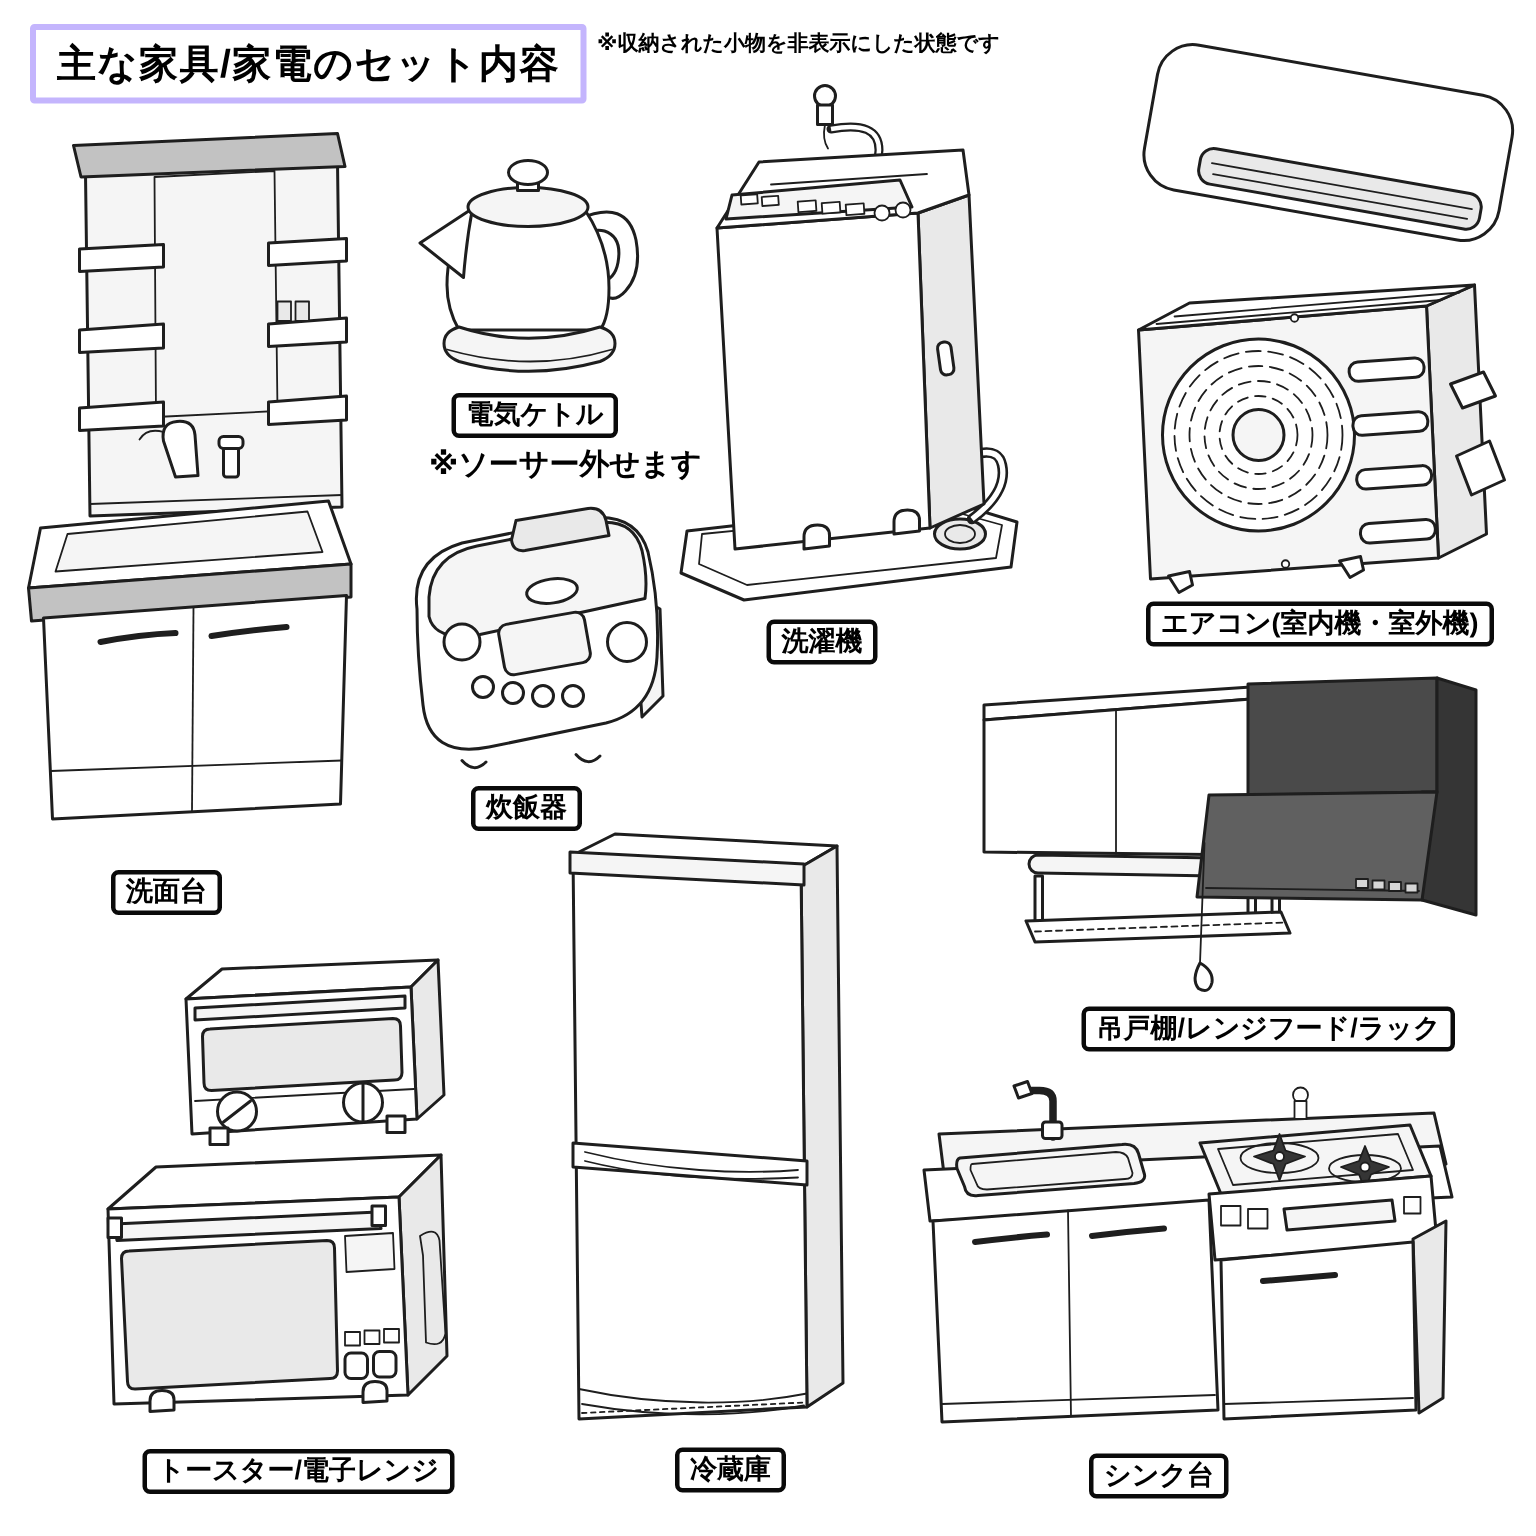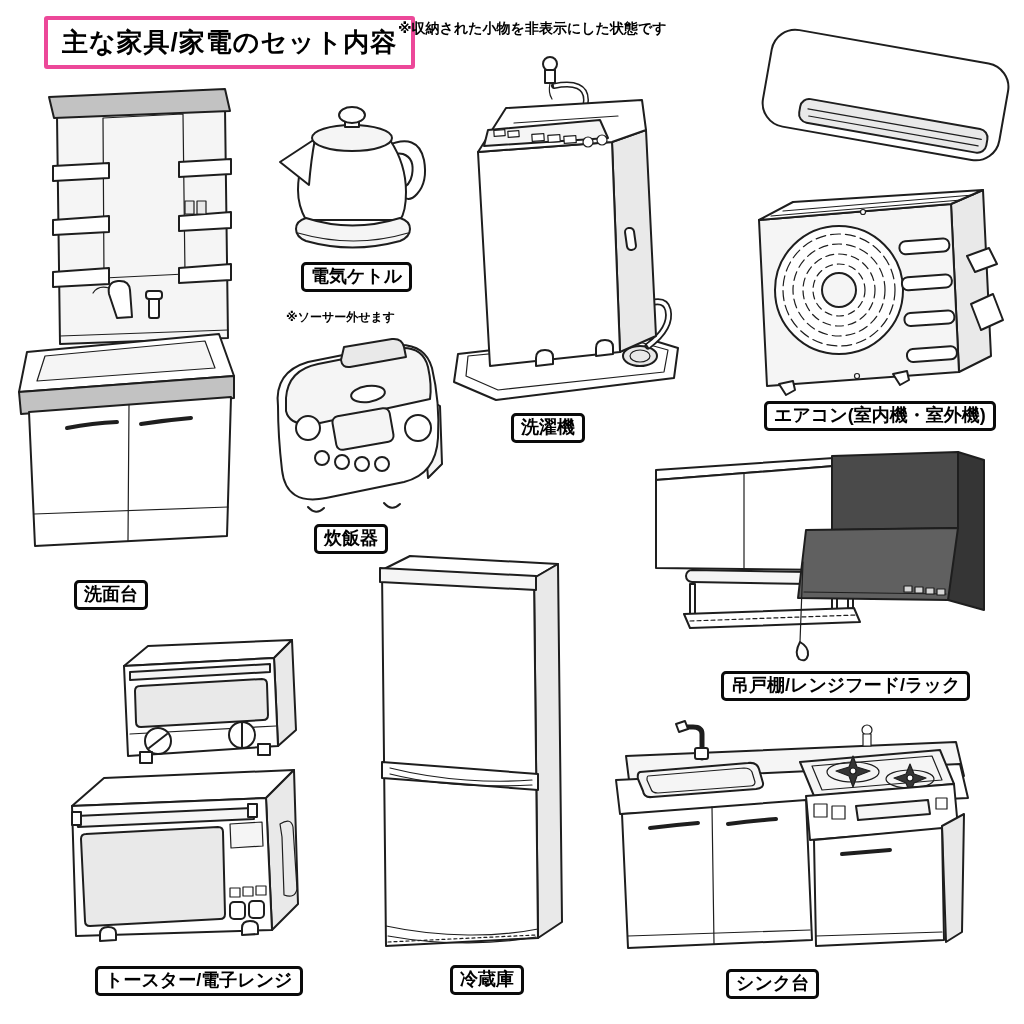--- a/index.html
+++ b/index.html
@@ -1,23 +1,23 @@
 <!DOCTYPE html>
 <html><head>
 <meta charset="utf-8">
 <style>
   html,body{margin:0;padding:0;background:#fff;}
   .canvas{position:relative;width:1024px;height:1024px;background:#fff;overflow:hidden;
           font-family:"Liberation Sans","DejaVu Sans",sans-serif;color:#000;}
-  .title-box{position:absolute;left:20px;top:16px;border:4px solid #ec4899;border-radius:3px;
-             background:#fff;font-size:26px;font-weight:bold;padding:5px 14px;letter-spacing:1px;white-space:nowrap;margin-left:24px;}
+  .title-box{position:absolute;left:20px;top:16px;border:4px solid #c4b5fd;border-radius:3px;
+             background:#fff;font-size:26px;font-weight:bold;padding:5px 14px;letter-spacing:1px;white-space:nowrap;}
   .top-note{position:absolute;left:398px;top:20px;font-size:14px;font-weight:bold;white-space:nowrap;}
   .tag{position:absolute;background:#fff;border:3px solid #0a0a0a;border-radius:5px;
        font-weight:bold;font-size:18px;line-height:1.2;padding:1px 7px;white-space:nowrap;text-align:center;}
-  .small-note{position:absolute;font-size:12px;font-weight:bold;white-space:nowrap;margin-top:13px;}
+  .small-note{position:absolute;font-size:20px;font-weight:bold;white-space:nowrap;}
   .item{position:absolute;margin:0;padding:0;}
   
   .s{stroke:#1e1e1e;stroke-width:2;stroke-linejoin:round;stroke-linecap:round;}
   .t{stroke:#1e1e1e;stroke-width:1.2;stroke-linejoin:round;stroke-linecap:round;}
   .f0{fill:#ffffff}.f1{fill:#f5f5f5}.f2{fill:#e9e9e9}.f4{fill:#c2c2c2}.fn{fill:none}
   .hd{fill:#4a4a4a}.hm{fill:#606060}.hs{fill:#353535}.bt{fill:#d6d6d6}
 </style>
 </head>
 <body>
 

